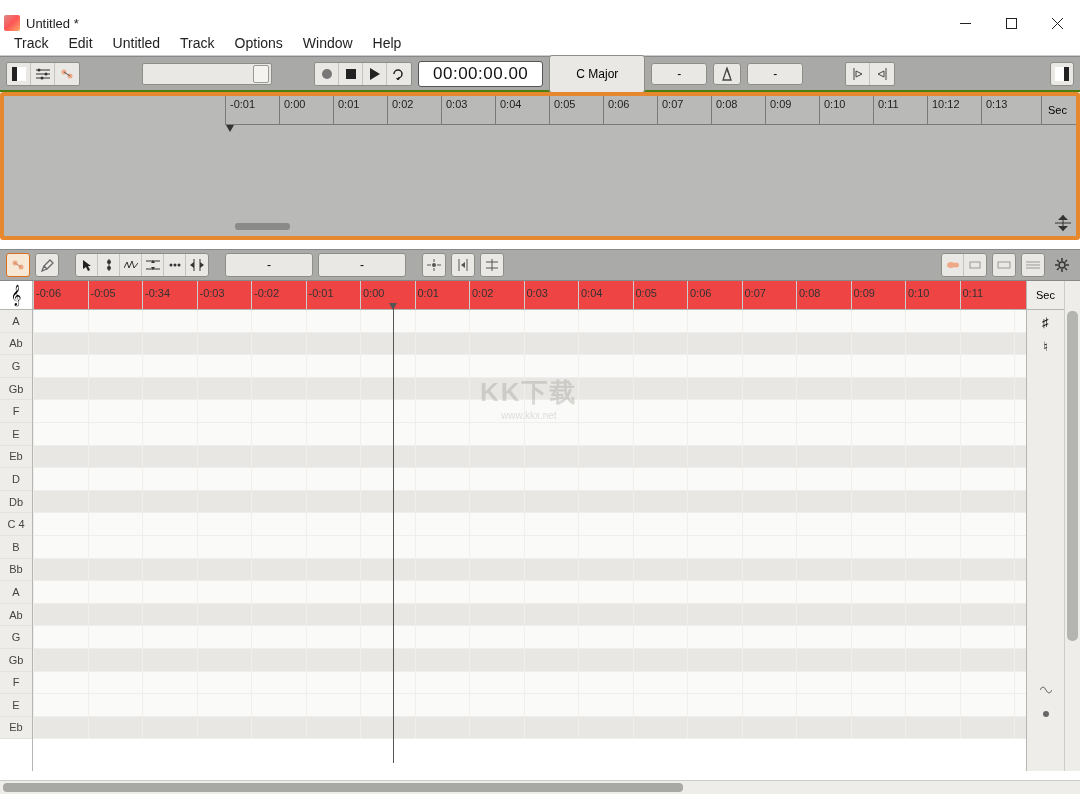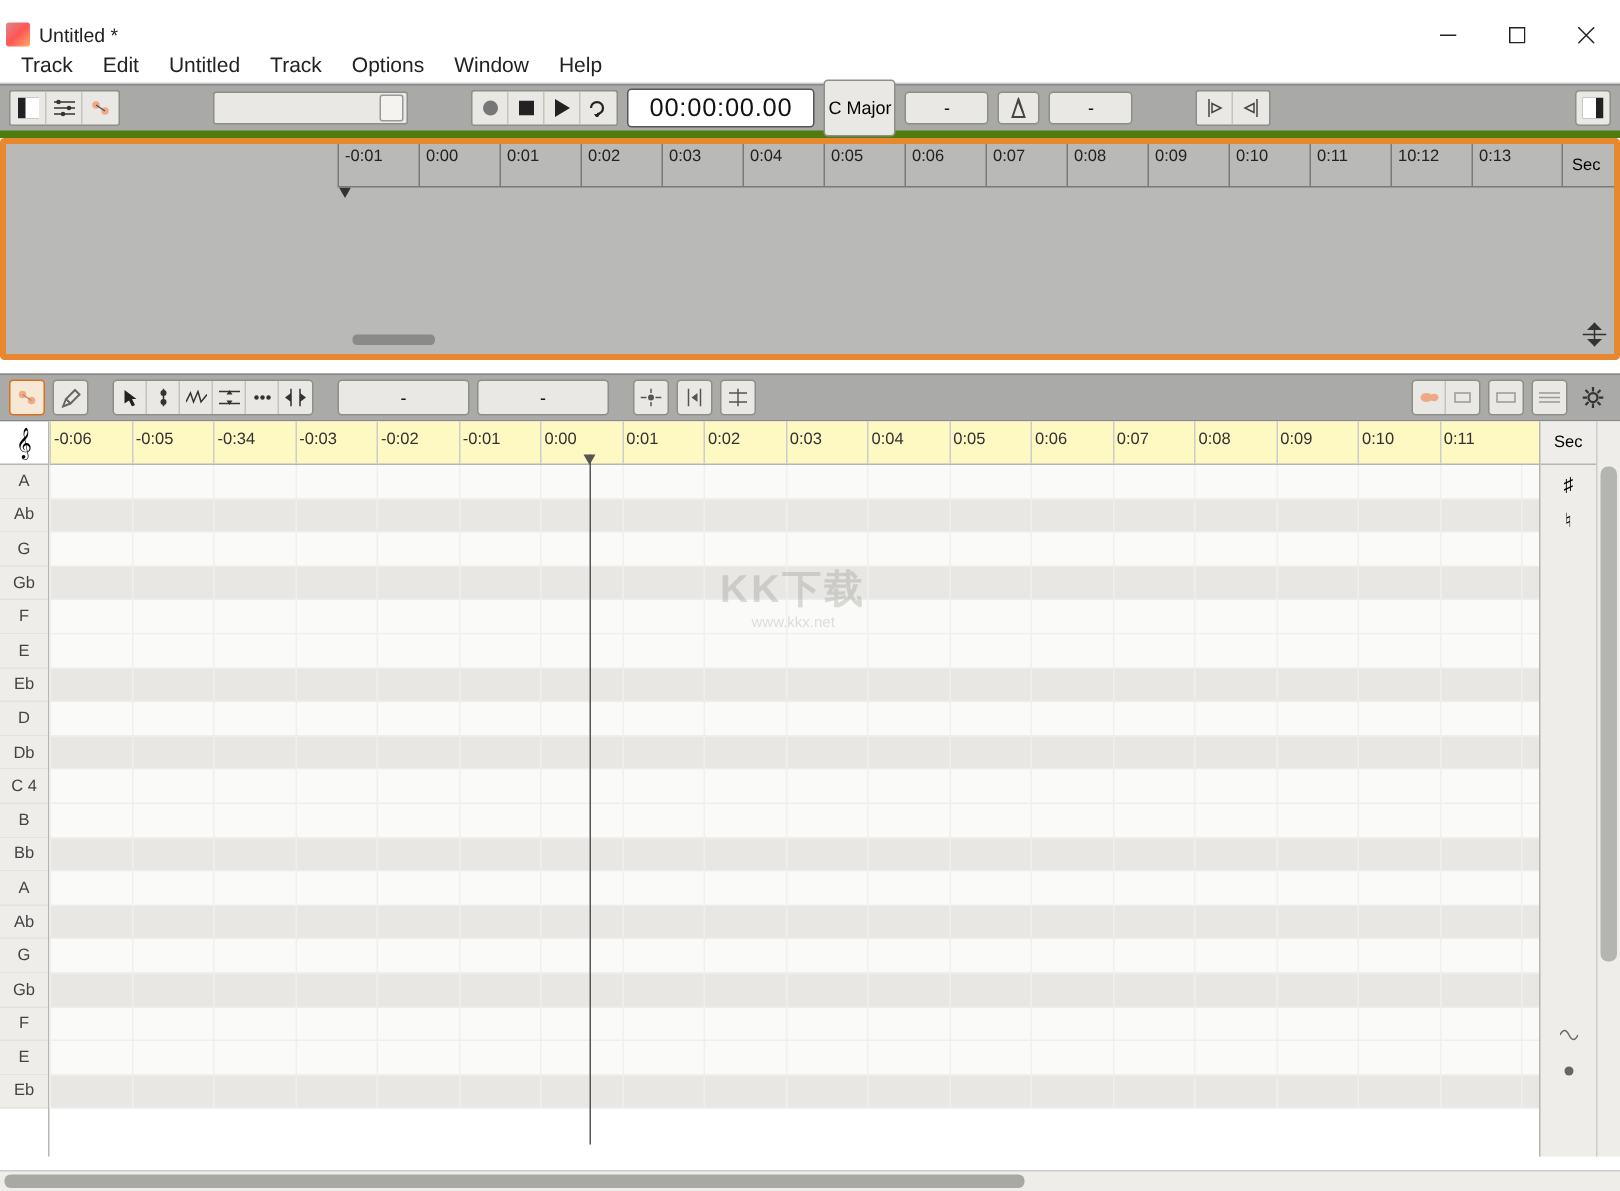--- a/index.html
+++ b/index.html
@@ -46,21 +46,21 @@
   font-size: 14px;
   color: #222;
 }
 .menubar .item { padding: 3px 10px; }
 
 
 .toolbar-upper {
   height: 36px;
   background: #a9a9a7;
   border-top: 1px solid #888;
-  border-bottom: 5px solid #4d7c0f;
+  border-bottom: 2px solid #4d7c0f;
   display: flex;
   align-items: center;
   padding: 0 6px;
   gap: 6px;
 }
 .btn-group {
   background: #e9e8e5;
   border: 1px solid #8e8e88;
   border-radius: 2px;
   height: 24px;
@@ -97,21 +97,21 @@
   font-family: Arial, sans-serif;
   font-weight: 500;
   color: #111;
   letter-spacing: 0.5px;
 }
 .key-btn {
   background: #e9e8e5;
   border: 1px solid #8e8e88;
   border-radius: 3px;
   height: 38px;
-  padding: 0 2px;
+  padding: 0 26px;
   font-size: 12px;
   display: flex; align-items: center;
 }
 .metro-box {
   background: #e9e8e5;
   border: 1px solid #8e8e88;
   border-radius: 3px;
   height: 22px;
   width: 56px;
   display: flex; align-items: center; justify-content: center;
@@ -250,21 +250,21 @@
   background: #eeedea;
 }
 .pr-content {
   flex: 1;
   position: relative;
 }
 .pr-ruler {
   height: 29px;
   display: flex;
   border-bottom: 1px solid #b5b5b1;
-  background: #fef9c3;
+  background: #ef4444;
 }
 .pr-ruler-tick {
   flex: 0 0 54.5px;
   font-size: 11px;
   color: #333;
   padding: 6px 2px;
   border-left: 1px solid #ccc;
 }
 .pr-grid {
   position: absolute;

